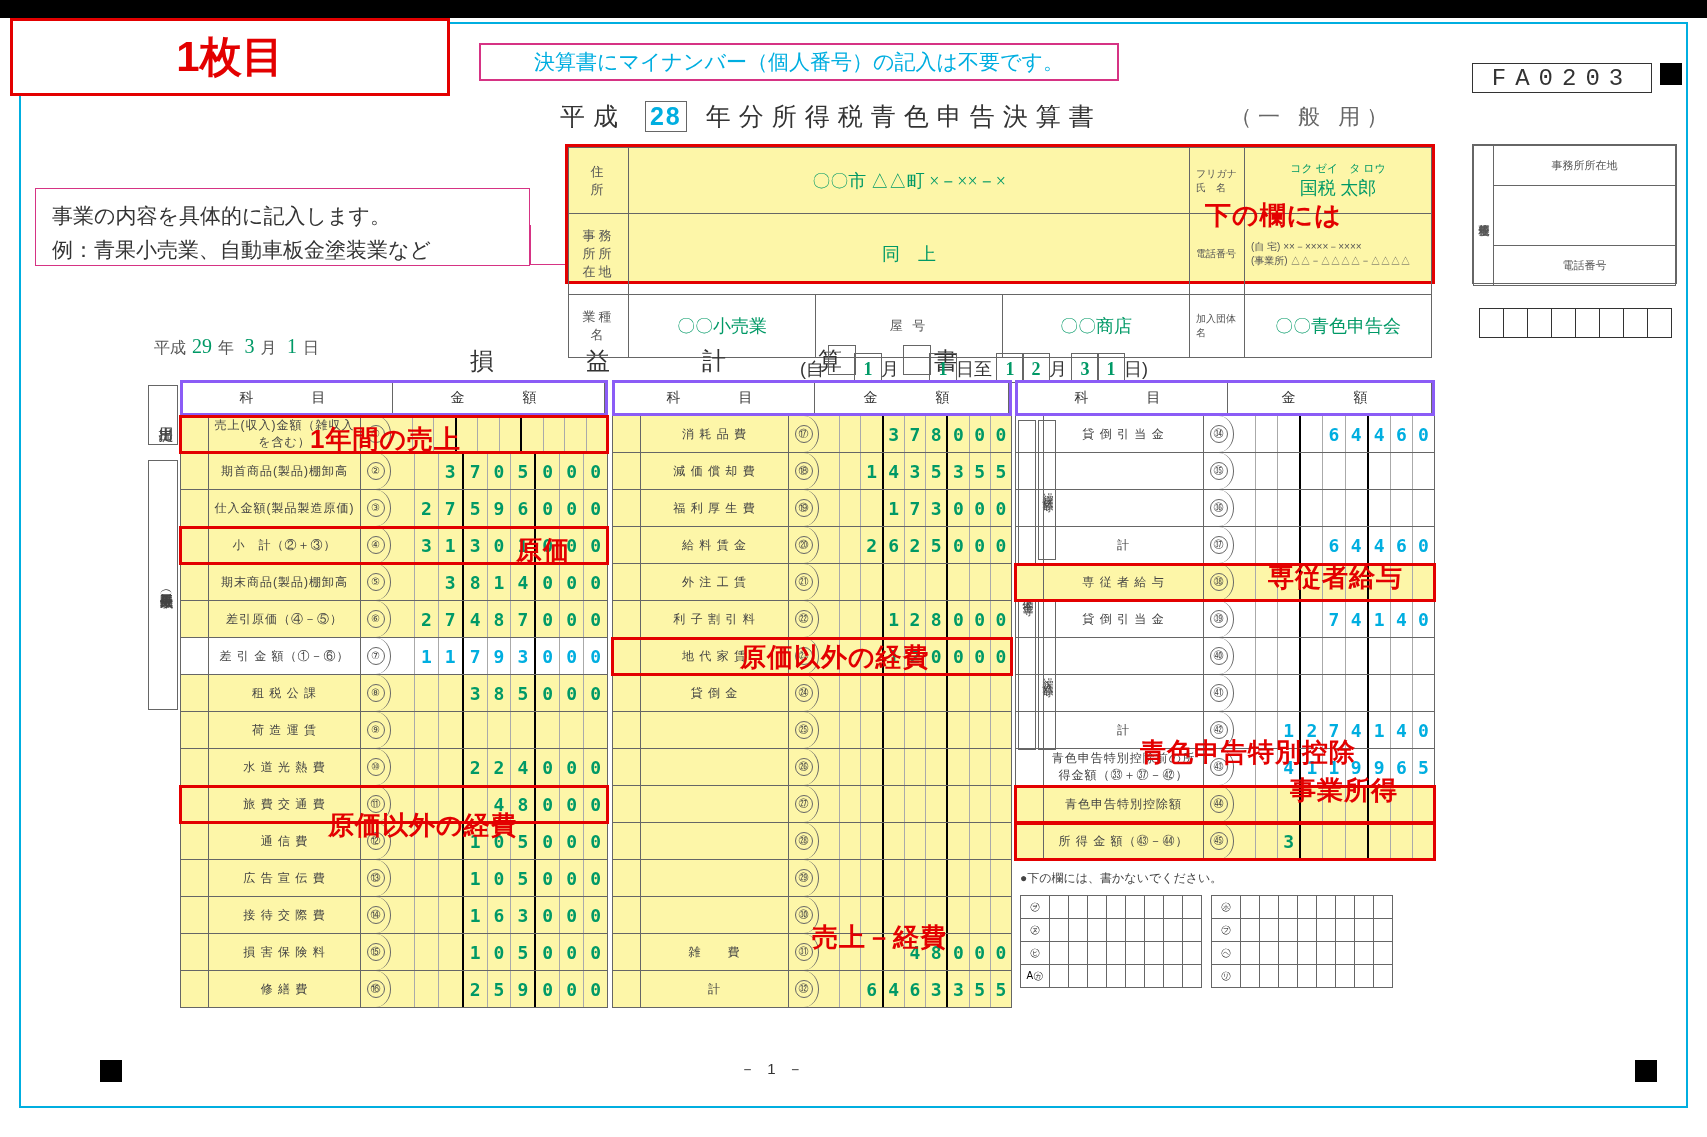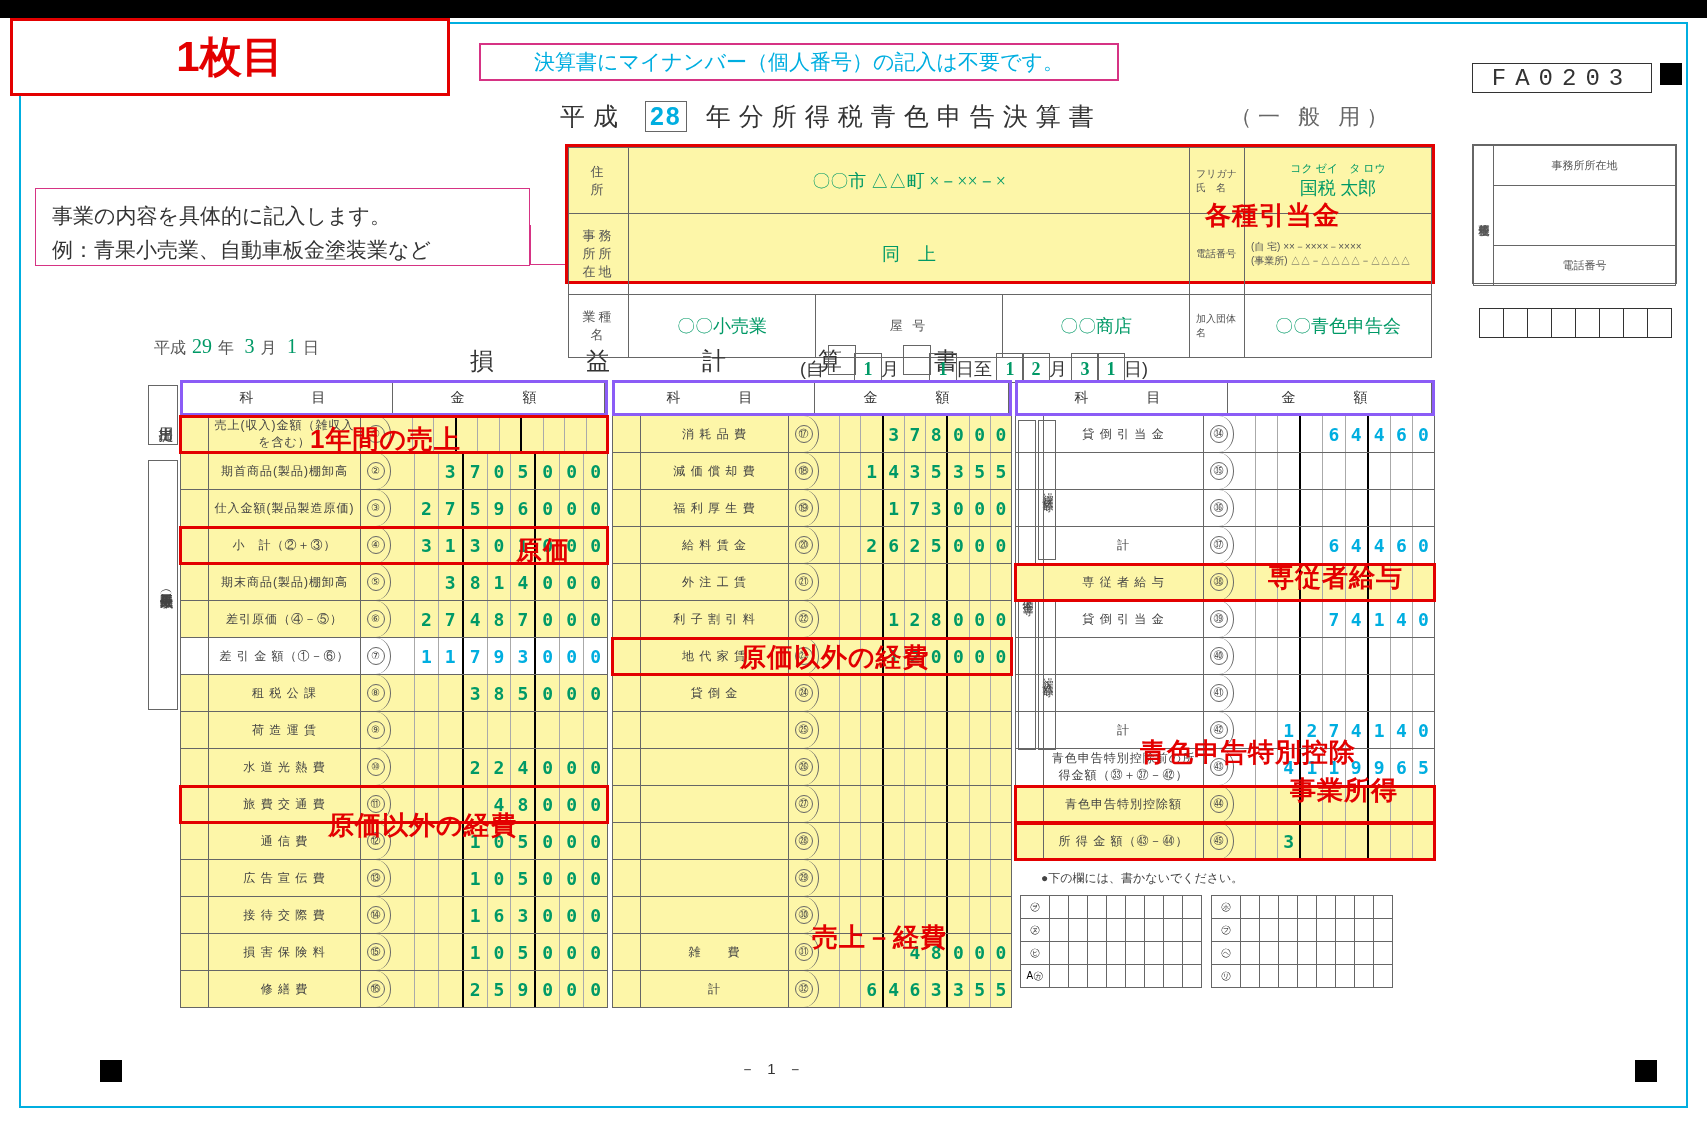--- a/index.html
+++ b/index.html
@@ -44,21 +44,21 @@
   .rlabel { width: 180px; border-right: 1px solid #666; display: flex; align-items: center; justify-content: center; font-size: 12px; color: #444; text-align: center; padding: 0 4px; letter-spacing: 1px; }
   .rnum { width: 30px; border-right: 1px solid #666; display: flex; align-items: center; justify-content: center; font-size: 11px; color: #444; border-radius: 50%; }
   .rnum span { display: inline-block; border: 1px solid #666; border-radius: 50%; width: 18px; height: 18px; line-height: 16px; text-align: center; font-size: 10px; }
   .amt { flex: 1; display: flex; }
   .amt .c { flex: 1; border-right: 1px solid #aaa; display: flex; align-items: center; justify-content: center; font-family: "Comic Sans MS", monospace; color: #009966; font-size: 18px; font-weight: bold; }
   .amt .c.blue { color: #00aee0; }
   .amt .c.sep { border-right: 2px solid #000; }
   .amt .c:last-child { border-right: none; }
   .red-annot { position: absolute; color: #e30000; font-size: 26px; font-weight: bold; letter-spacing: 1px; z-index: 5; }
   .footer-note { position: absolute; left: 1020px; top: 815px; width: 415px; font-size: 12px; color: #444; line-height: 1.6; }
-  .footer-note2 { position: absolute; left: 1020px; top: 870px; font-size: 12px; color: #444; margin-left: 21px; }
+  .footer-note2 { position: absolute; left: 1020px; top: 870px; font-size: 12px; color: #444; }
   .bottom-grid { position: absolute; left: 1020px; top: 895px; }
   .bottom-grid .brow { display: flex; margin-bottom: -1px; }
   .bottom-grid .bc { width: 20px; height: 24px; border: 1px solid #666; margin-right: -1px; }
   .bottom-grid .blbl { width: 30px; height: 24px; border: 1px solid #666; margin-right: -1px; display: flex; align-items: center; justify-content: center; font-size: 10px; }
   .blackbox-bl { position: absolute; left: 100px; top: 1060px; width: 22px; height: 22px; background: #000; }
   .blackbox-br { position: absolute; right: 50px; top: 1060px; width: 22px; height: 22px; background: #000; }
   .pagenum { position: absolute; left: 740px; top: 1060px; font-size: 15px; color: #333; letter-spacing: 4px; }
   .vcat { position: absolute; writing-mode: vertical-rl; font-size: 14px; color: #444; text-align: center; letter-spacing: 8px; }
 </style>
 </head>
@@ -109,21 +109,21 @@
         <td class="lbl">業種名</td>
         <td class="hand" style="width:140px">〇〇小売業</td>
         <td class="lbl" style="width:55px">屋 号</td>
         <td class="hand" style="width:150px">〇〇商店</td>
         <td class="tiny">加入団体名</td>
         <td class="hand">〇〇青色申告会</td>
       </tr>
     </tbody>
       </table>
   </div>
-  <div class="info-annot red-annot">各種引当金</div>
+  <div class="info-annot red-annot">下の欄には</div>
 
   <div class="office-block">
     <table>
       <tbody>
           <tr>
             <td rowspan="3" style="width:20px;writing-mode:vertical-rl">依頼税理士等</td>
           <td style="height:40px">事務所所在地</td>
           </tr>
       <tr>
             <td style="height:60px"></td>

